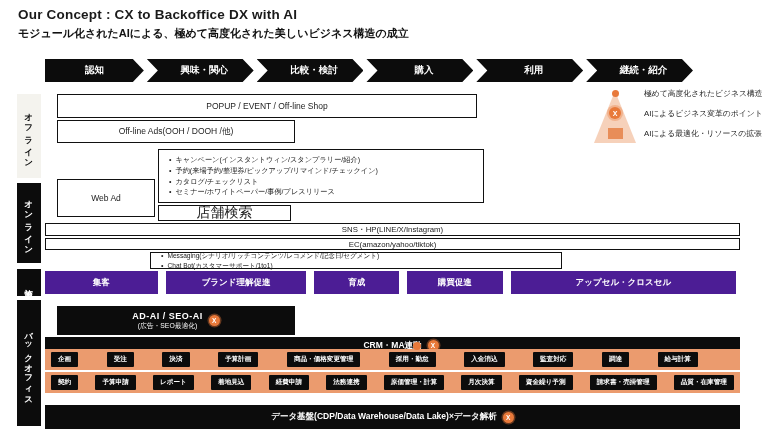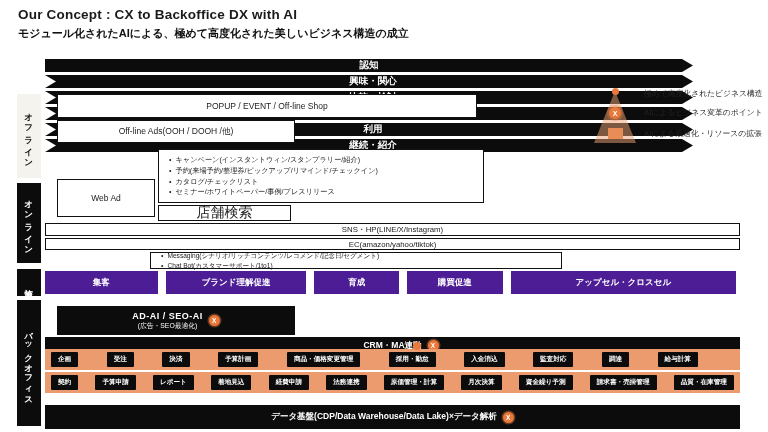--- a/index.html
+++ b/index.html
@@ -3,28 +3,28 @@
 <meta charset="utf-8">
 <style>
   * { margin:0; padding:0; box-sizing:border-box; }
   html,body { width:768px; height:432px; background:#fff; font-family:"Liberation Sans","DejaVu Sans",sans-serif; }
   #slide { position:relative; width:768px; height:432px; background:#fff; overflow:hidden; }
 
   .title { position:absolute; left:18px; top:7px; font-size:13.5px; font-weight:600; color:#1a1a1a; letter-spacing:.2px; }
   .subtitle { position:absolute; left:18px; top:26px; font-size:11px; font-weight:700; color:#111; }
 
   
-  .funnel { position:absolute; left:45px; top:59px; width:648px; height:23px; display:flex; gap:3px;flex-direction:column; }
+  .funnel { position:absolute; left:45px; top:59px; width:648px; height:23px; display:flex; gap:3px; }
   .chev { flex:1 1 0; background:#0c0c0c; color:#fff; font-size:9.5px; font-weight:700; display:flex; align-items:center; justify-content:center; clip-path:polygon(0 0, calc(100% - 11px) 0, 100% 50%, calc(100% - 11px) 100%, 0 100%, 11px 50%); padding-left:8px; }
   .chev:first-child { clip-path:polygon(0 0, calc(100% - 11px) 0, 100% 50%, calc(100% - 11px) 100%, 0 100%); padding-left:0; }
 
   
   .legend { position:absolute; left:594px; top:88px; width:170px; height:56px; }
   .legend-tri { position:absolute; left:0; top:3px; width:42px; height:52px; background:#eda376; opacity:.5; clip-path:polygon(50% 0,100% 100%,0 100%); }
-  .legend-row { position:absolute; left:0; display:flex; align-items:flex-start; width:170px; }
+  .legend-row { position:absolute; left:0; display:flex; align-items:center; width:170px; }
   .legend-label { font-size:7.8px; color:#222; margin-left:8px; white-space:nowrap; }
   .dot { width:7px; height:7px; border-radius:50%; background:#e8793a; }
   .icon-col { width:42px; display:flex; justify-content:center; }
   .xbadge { width:12px; height:12px; border-radius:50%; background:#e8793a; color:#fff; font-size:7px; font-weight:700; display:inline-flex; align-items:center; justify-content:center; box-shadow:0 0 0 2px rgba(232,121,58,.35); }
   .sq { width:15px; height:11px; background:#e88d58; }
 
   
   .rail { position:absolute; left:17px; width:24px; display:flex; align-items:center; justify-content:center; writing-mode:vertical-rl; text-orientation:upright; font-size:8.5px; font-weight:700; letter-spacing:2px; }
   .rail.light { background:#f4f3ee; color:#111; }
   .rail.dark { background:#0c0c0c; color:#fff; }

